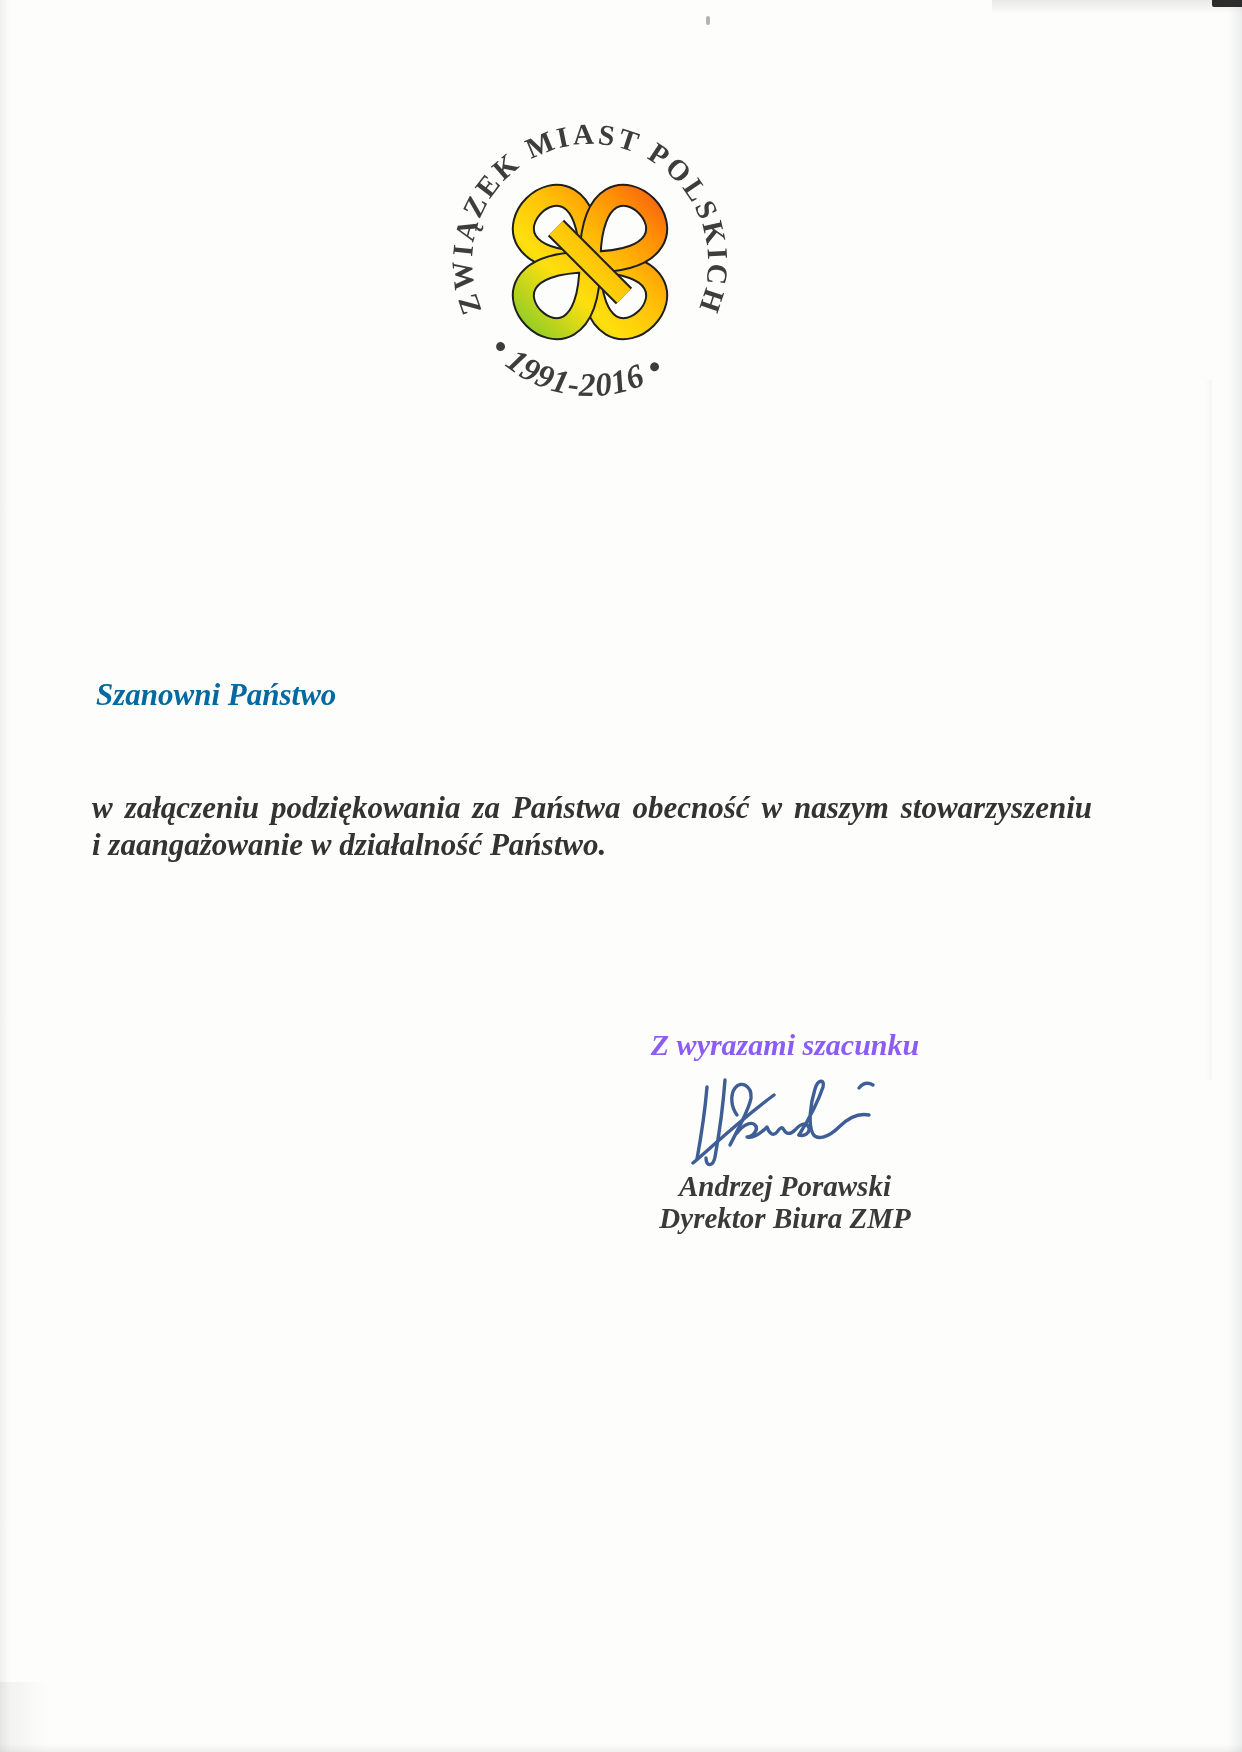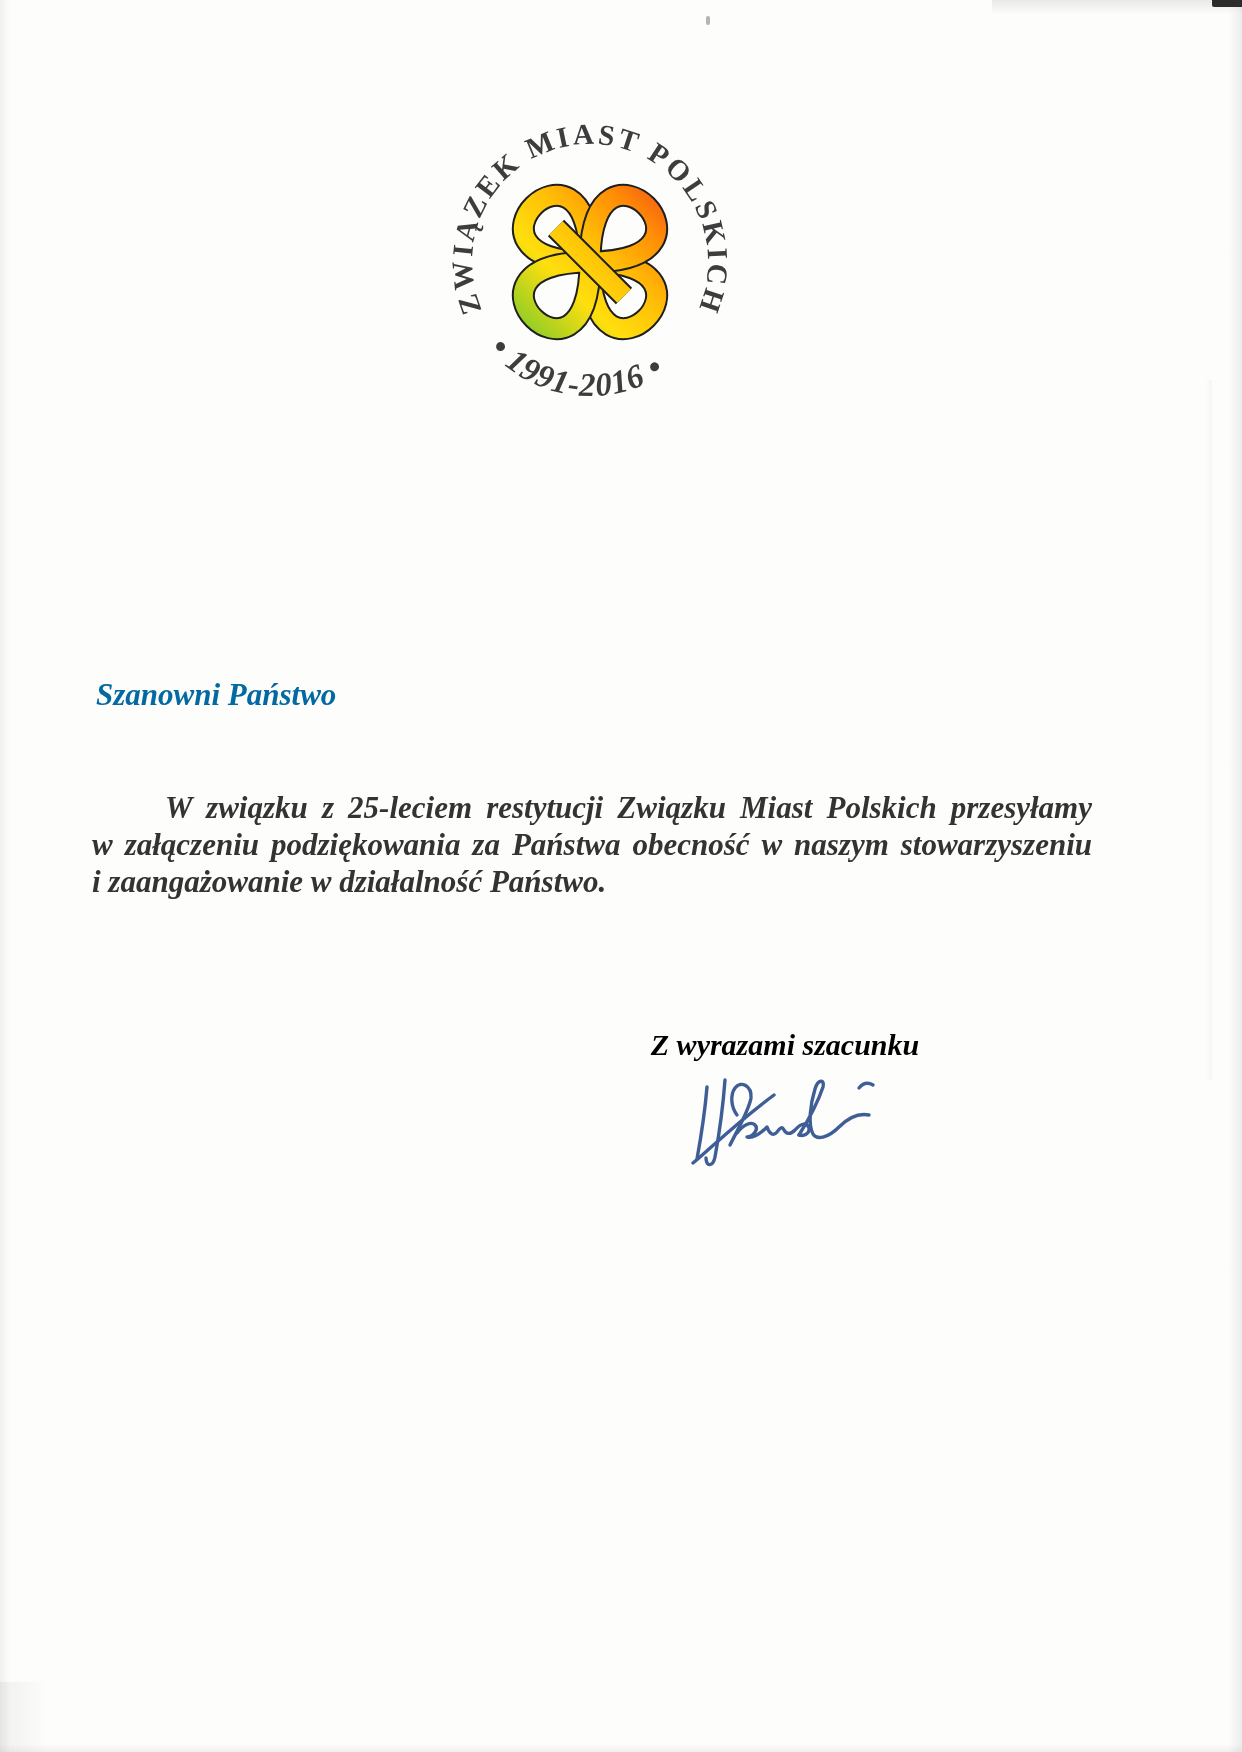--- a/index.html
+++ b/index.html
@@ -65,21 +65,21 @@
   .body-block {
     position: absolute; left: 92px; top: 789px; width: 1000px;
     font-size: 31px; line-height: 37px;
     font-weight: bold; font-style: italic; color: #333333;
   }
   .body-line.justify { text-align: justify; text-align-last: justify; }
   .body-line.indent { text-indent: 73px; }
   .closing {
     position: absolute; left: 555px; top: 1028px; width: 460px;
     text-align: center;
-    font-size: 30px; font-weight: bold; font-style: italic; color: #000000;
+    font-size: 30px; font-weight: bold; font-style: italic; color: #8b5cf6;
   }
   .signature-svg { position: absolute; left: 686px; top: 1077px; width: 196px; height: 94px; }
   .signer-block {
     position: absolute; left: 555px; top: 1170px; width: 460px;
     text-align: center;
     font-size: 29px; line-height: 32px;
     font-weight: bold; font-style: italic; color: #3a3a3a;
   }
 </style>
 </head>
@@ -126,33 +126,36 @@
     </text>
     <text class="arc-bottom-text">
       <textPath href="#arcBottom" startOffset="2">• 1991-2016 •</textPath>
     </text>
   </svg>
 
 
   <div class="salutation">Szanowni Państwo</div>
 
   <div class="body-block">
-    <div class="body-line justify indent">W związku z 25-leciem restytucji Związku Miast Polskich przesyłamy</div>
     <div class="body-line justify">w załączeniu podziękowania za Państwa obecność w naszym stowarzyszeniu</div>
     <div class="body-line">i zaangażowanie w działalność Państwo.</div>
   </div>
 
   <div class="closing">Z wyrazami szacunku</div>
 
   <svg class="signature-svg" viewBox="0 0 196 94" aria-hidden="true">
     <g fill="none" stroke-width="3.4" stroke-linecap="round" stroke-linejoin="round" stroke="#3f5e96">
       <path d="M 7 86 C 24 72 50 46 88 18"></path>
       <path d="M 21 10 C 19 34 15 60 11 82"></path>
       <path d="M 39 3 C 37 30 33 58 29 80 C 27 90 20 90 20 81"></path>
       <path d="M 44 68 C 53 50 63 33 65 21 C 66 9 55 3 49 11 C 44 18 45 30 51 38"></path>
       <path d="M 51 56 C 57 48 65 44 69 48 C 73 52 67 60 61 60 C 67 62 75 56 81 50 C 83 56 87 60 91 55 C 94 51 96 49 98 53 C 100 57 104 58 109 53 C 115 46 121 45 123 51 C 124 56 118 60 113 58"></path>
       <path d="M 113 58 C 123 42 133 22 137 10 C 139 2 132 2 129 12 C 124 28 122 48 127 57 C 131 64 143 60 153 50 C 163 40 173 36 183 38"></path>
       <path d="M 173 11 C 177 6 182 5 187 8"></path>
     </g>
   </svg>
 
+  <div class="signer-block">
+    <div>Andrzej Porawski</div>
+    <div>Dyrektor Biura ZMP</div>
+  </div>
 
 </div>
 
 </body></html>

